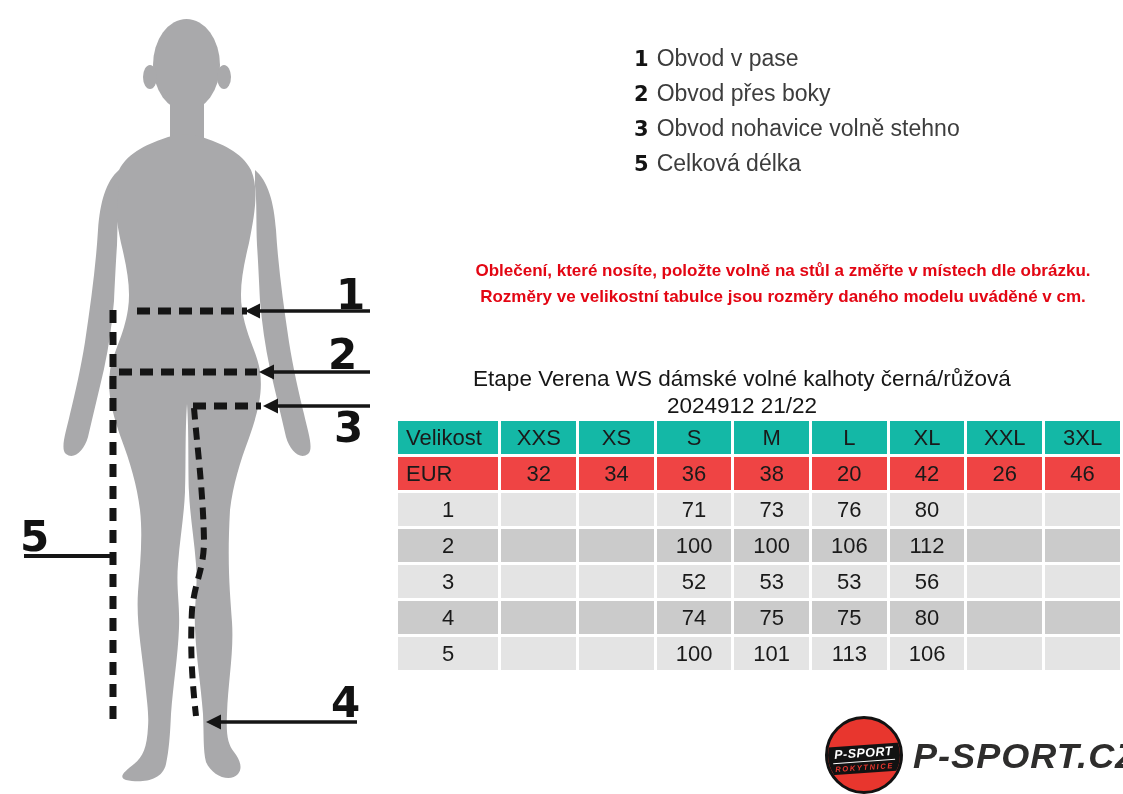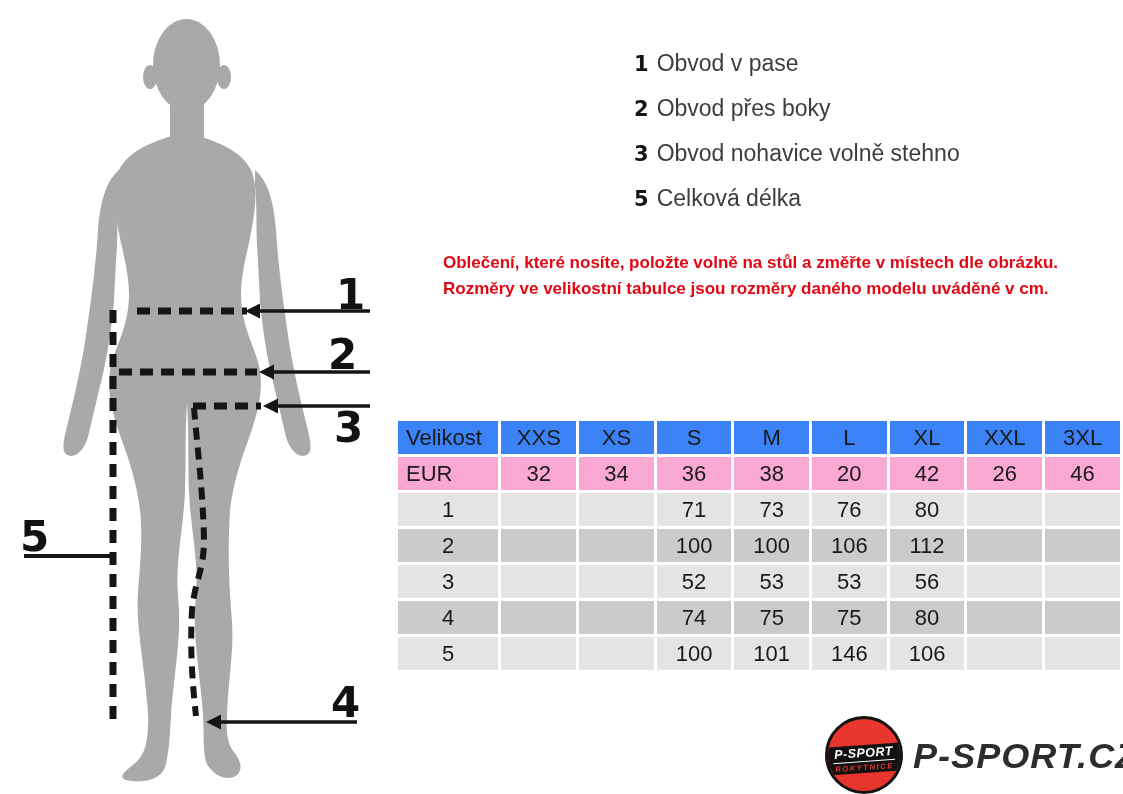--- a/index.html
+++ b/index.html
@@ -7,42 +7,42 @@
     position:relative;width:1123px;height:794px;background:#ffffff;
     font-family:"Liberation Sans",sans-serif;overflow:hidden;
   }
 
   
   .figure-svg{position:absolute;left:0;top:0;}
   .fig-num{font-family:"DejaVu Sans",sans-serif;font-weight:800;font-size:42px;fill:#121212;}
 
   
   .legend{position:absolute;left:634px;top:41px;}
-  .legend-row{font-size:23px;line-height:44px;color:#3d3d3d;font-weight:300;white-space:nowrap;}
+  .legend-row{font-size:23px;line-height:34px;color:#3d3d3d;font-weight:300;white-space:nowrap;}
   .legend-row .n{color:#141414;font-weight:700;margin-right:8px;font-family:"DejaVu Sans",sans-serif;font-size:21px;}
 
   
   .note{
-    position:absolute;left:443px;top:250px;width:680px;text-align:left;
+    position:absolute;left:443px;top:258px;width:680px;text-align:center;
     font-weight:700;font-size:17px;line-height:26px;color:#e30613;
   }
 
   
   .title{position:absolute;left:398px;top:365px;width:688px;text-align:center;
     font-size:22.5px;line-height:27px;color:#161616;}
 
   
   .size-table{
     position:absolute;left:395px;top:418px;border-collapse:collapse;
     font-size:22px;color:#1a1a1a;table-layout:fixed;
   }
   .size-table td{border:3px solid #ffffff;height:33px;text-align:center;padding:0;overflow:hidden;white-space:nowrap;}
   .size-table td.c0{text-align:left;padding-left:8px;}
-  .row-head td{background:#3b82f6;}
-  .row-eur  td{background:#f9a8d4;}
+  .row-head td{background:#14b8a6;}
+  .row-eur  td{background:#ef4444;}
   .row-lt   td{background:#e4e4e4;}
   .row-dk   td{background:#cbcbcb;}
 
   
   .badge{
     position:absolute;left:825px;top:716px;width:78px;height:78px;border-radius:50%;
     background:#e8362e;border:3px solid #121212;box-sizing:border-box;overflow:hidden;
   }
   .badge-band{
     position:absolute;left:-8px;right:-8px;top:26px;height:28px;background:#121212;
@@ -132,20 +132,24 @@
     <div class="legend-row">
       <span class="n">5</span><span>Celková délka</span>
     </div>
   </div>
 
   <div class="note">
     <div>Oblečení, které nosíte, položte volně na stůl a změřte v místech dle obrázku.</div>
     <div>Rozměry ve velikostní tabulce jsou rozměry daného modelu uváděné v cm.</div>
   </div>
 
+  <div class="title">
+    <div>Etape Verena WS dámské volné kalhoty černá/růžová</div>
+    <div>2024912 21/22</div>
+  </div>
 
   <table class="size-table">
     <colgroup>
       <col style="width:104px">
         <col style="width:79px">
         <col style="width:79px">
         <col style="width:79px">
       <col style="width:79px">
         <col style="width:79px">
         <col style="width:79px">
@@ -218,21 +222,21 @@
         <td>80</td>
         <td></td>
         <td></td>
       </tr>
       <tr class="row-lt">
         <td>5</td>
         <td></td>
         <td></td>
         <td>100</td>
         <td>101</td>
-        <td>146</td>
+        <td>113</td>
         <td>106</td>
         <td></td>
         <td></td>
       </tr>
     </tbody>
   </table>
 
   <div class="badge">
     <div class="badge-band">
       <div class="badge-main">P-SPORT</div>

